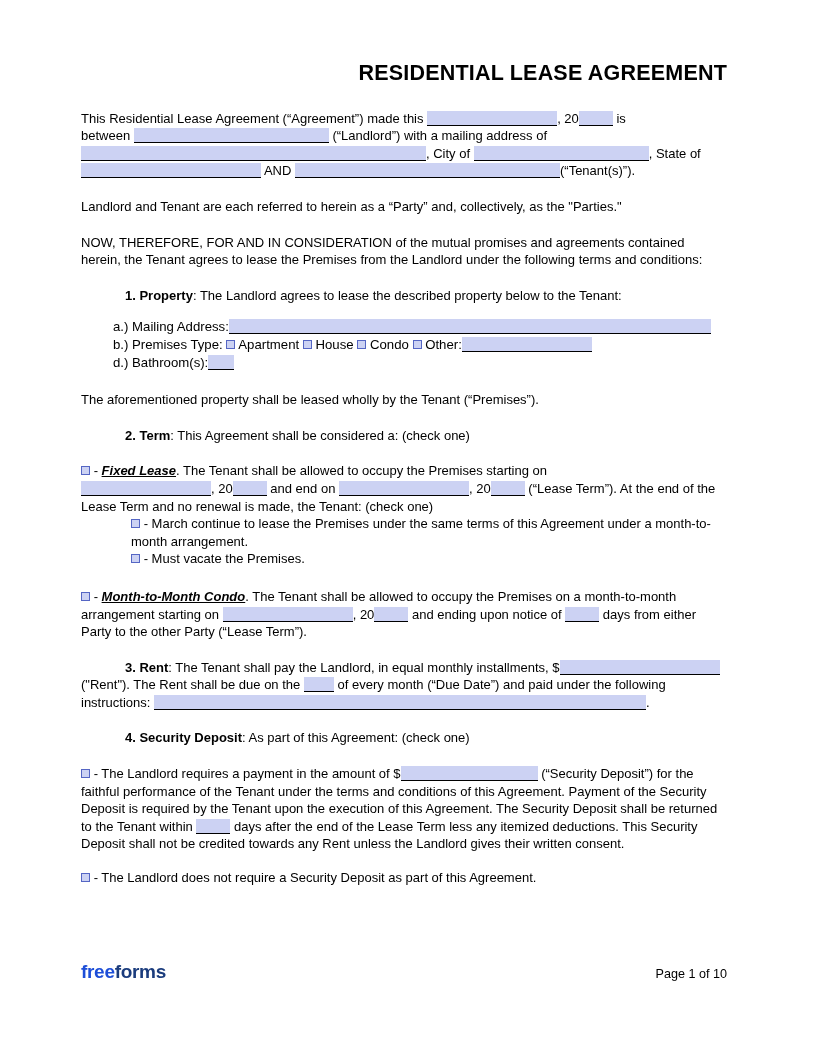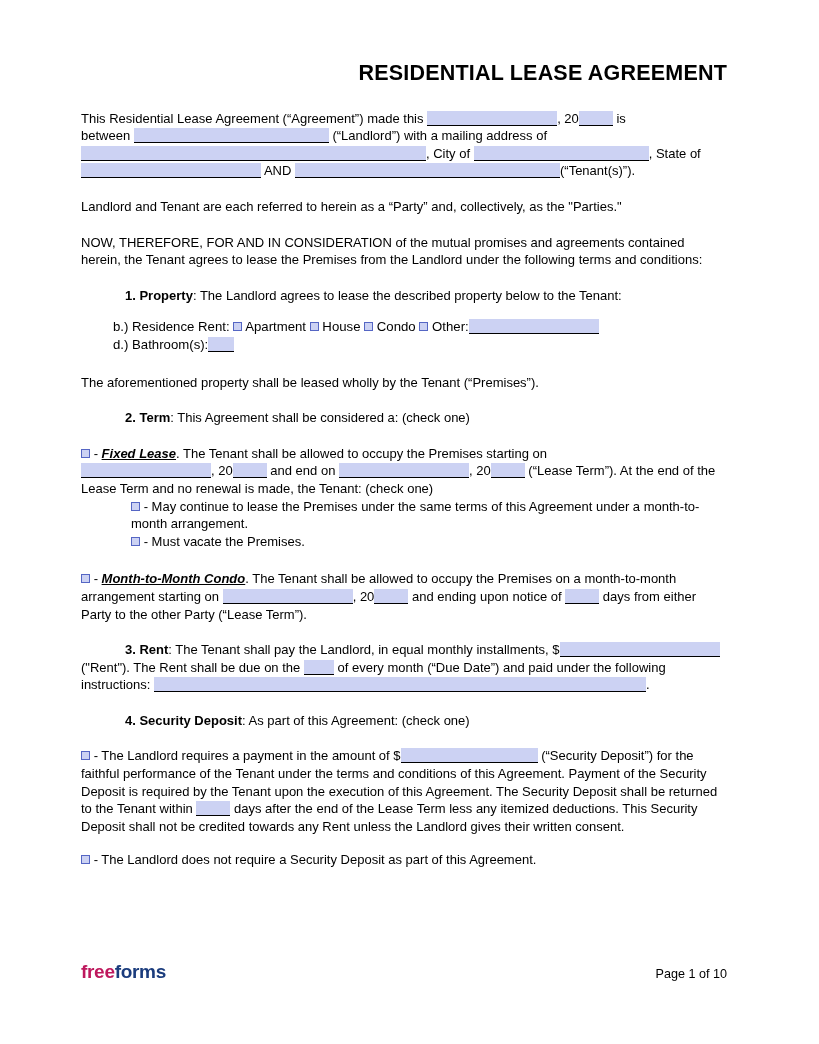--- a/index.html
+++ b/index.html
@@ -124,21 +124,21 @@
     display: flex;
     align-items: flex-end;
     justify-content: space-between;
   }
   .logo {
     font-size: 19px;
     font-weight: bold;
     letter-spacing: -0.3px;
     line-height: 1;
   }
-  .logo .free  { color: #be185d; }
+  .logo .free  { color: #1d4ed8; }
   .logo .forms { color: #1b3c7d; margin-top: 44px; }
   .page-num {
     font-size: 12.6px;
     color: #000000;
   }
 </style>
 </head>
 <body>
 
 <div class="page">
@@ -174,24 +174,28 @@
     <div class="gap-18"></div>
 
     <div class="para">
       <b>1. Property</b><span>: The Landlord agrees to lease the described property below to the Tenant:</span>
     </div>
 
     <div class="gap-14"></div>
 
     <div class="sub-list">
 
+      <div class="sub-row">
+        <span class="lbl">a.)</span>
+        <span class="lbl">Mailing Address:</span><span class="blank w-mail"></span>
+      </div>
 
       <div class="sub-row">
         <span class="lbl">b.)</span>
-        <span class="lbl">Residence Rent:</span>
+        <span class="lbl">Premises Type:</span>
         <span class="cb"></span>
         <span>Apartment</span>
         <span class="cb"></span>
         <span>House</span>
         <span class="cb"></span>
         <span>Condo</span>
         <span class="cb"></span>
         <span>Other:</span><span class="blank w-other"></span>
       </div>
 
@@ -221,21 +225,21 @@
       <span class="bi-u">Fixed Lease</span><span>. The Tenant shall be allowed to occupy the Premises starting on</span><br>
       <span class="blank w-date"></span><span>, 20</span><span class="blank w-yy"></span>
       <span>and end on</span>
       <span class="blank w-date"></span><span>, 20</span><span class="blank w-yy"></span>
       <span>(“Lease Term”). At the end of the Lease Term and no renewal is made, the Tenant: (check one)</span>
     </div>
 
     <div class="para indent-2">
       <span class="cb"></span>
       <span>-</span>
-      <span>May continue to lease the Premises under the same terms of this Agreement under a month-to-month arrangement.</span>
+      <span>March continue to lease the Premises under the same terms of this Agreement under a month-to-month arrangement.</span>
     </div>
 
     <div class="para indent-2">
       <span class="cb"></span>
       <span>-</span>
       <span>Must vacate the Premises.</span>
     </div>
 
     <div class="gap-20"></div>
 

